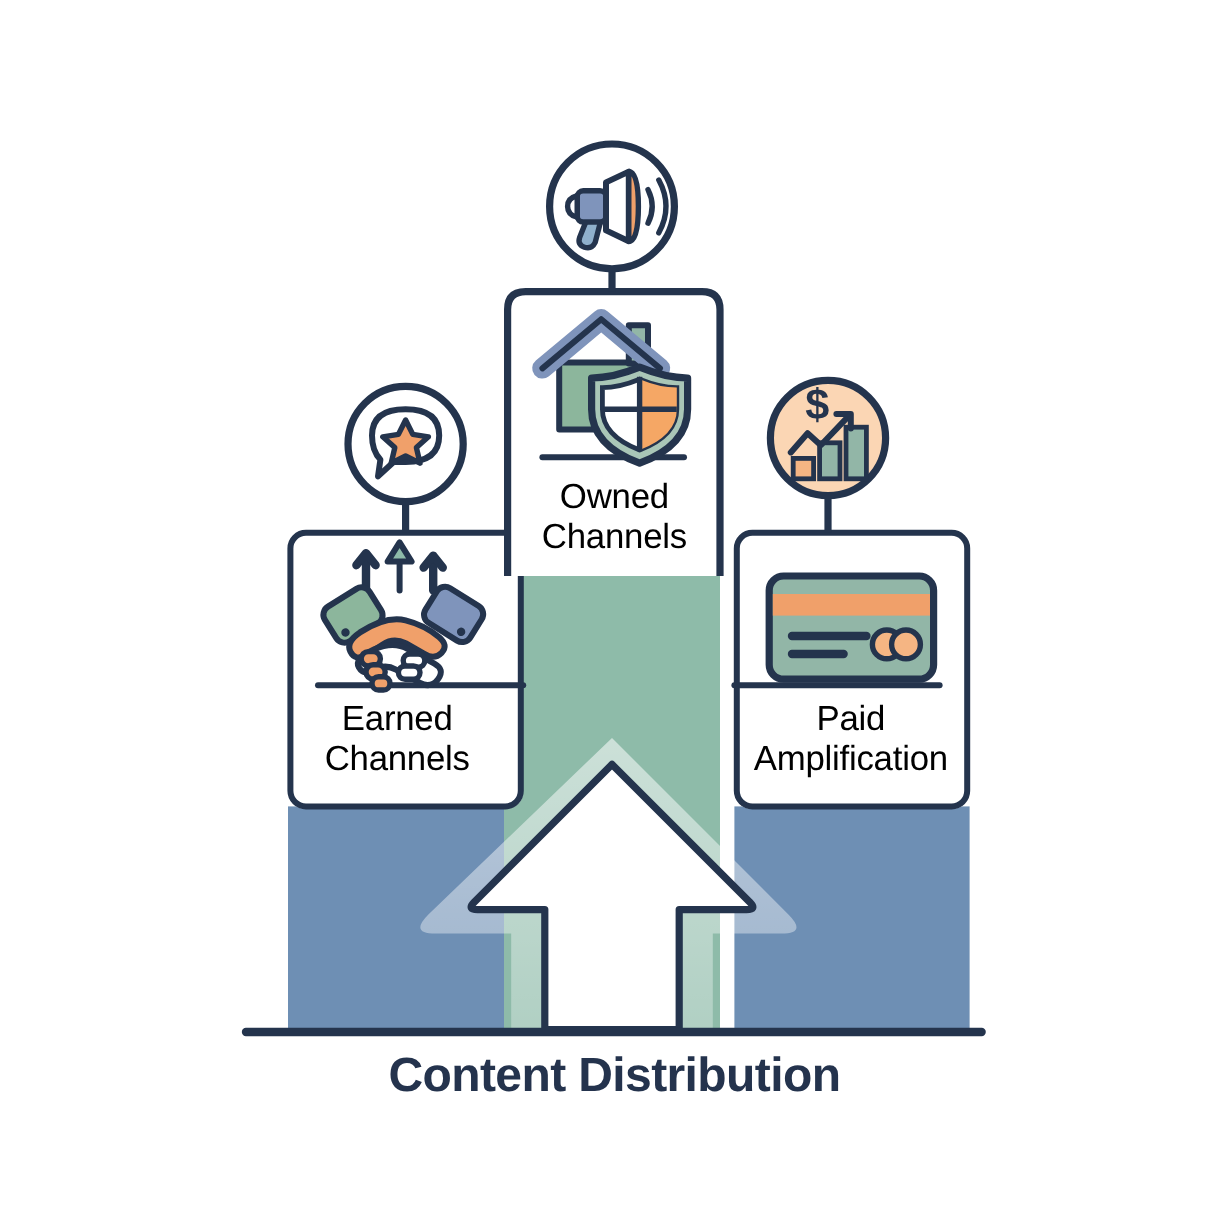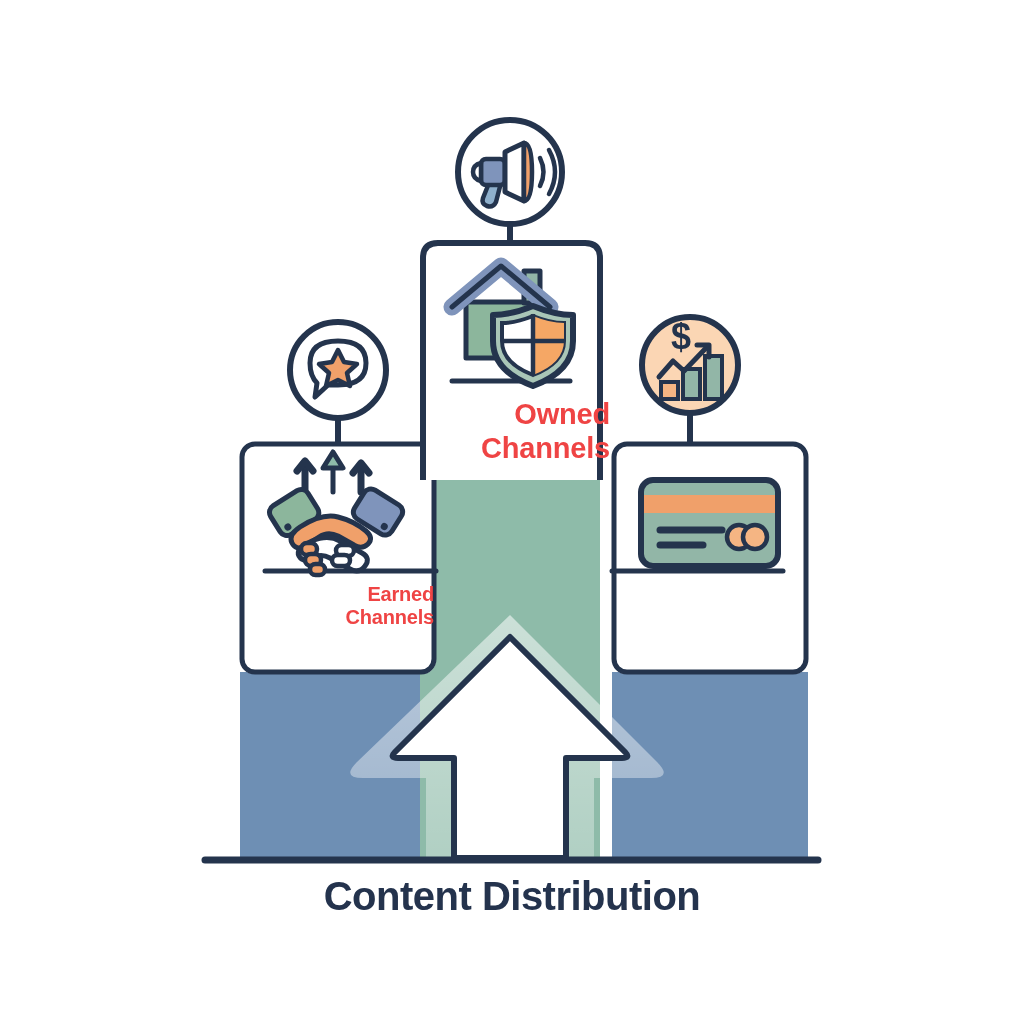--- a/index.html
+++ b/index.html
@@ -6,30 +6,30 @@
   body{
     width:1024px;height:1024px;
     background:#ffffff;
     font-family:"Liberation Sans", sans-serif;
     overflow:hidden;
   }
   #stage{position:relative;width:1024px;height:1024px;}
   #art{position:absolute;inset:0;}
   .lbl{
     position:absolute;
-    text-align:right;
-    color:#ef4444;
-    font-weight:bold;
+    text-align:center;
+    color:#000000;
+    font-weight:normal;
     line-height:1.16;
     letter-spacing:-0.2px;
     font-family:"Liberation Sans", sans-serif;
     white-space:pre-line;
   }
   #lbl-owned{left:414px;top:398px;width:196px;font-size:29px;}
-  #lbl-earned{left:228px;top:583px;width:206px;font-size:20px;}
+  #lbl-earned{left:228px;top:583px;width:206px;font-size:29px;}
   #lbl-paid{left:596px;top:583px;width:226px;font-size:29px;}
   #title{
     position:absolute;left:112px;top:874px;width:800px;
     text-align:center;color:#24334d;
     font-size:40px;font-weight:bold;letter-spacing:-0.5px;
     font-family:"Liberation Sans", sans-serif;
   }
 </style>
 </head>
 <body>
@@ -220,16 +220,18 @@
       </g>
     </g>
 
     <line x1="205" y1="860" x2="818" y2="860" stroke="#24344d" stroke-width="7" stroke-linecap="round"></line>
   </svg>
 
   <div class="lbl" id="lbl-owned">Owned
 Channels</div>
   <div class="lbl" id="lbl-earned">Earned
 Channels</div>
+  <div class="lbl" id="lbl-paid">Paid
+Amplification</div>
 
   <div id="title">Content Distribution</div>
 
 </div>
 
 </body></html>

